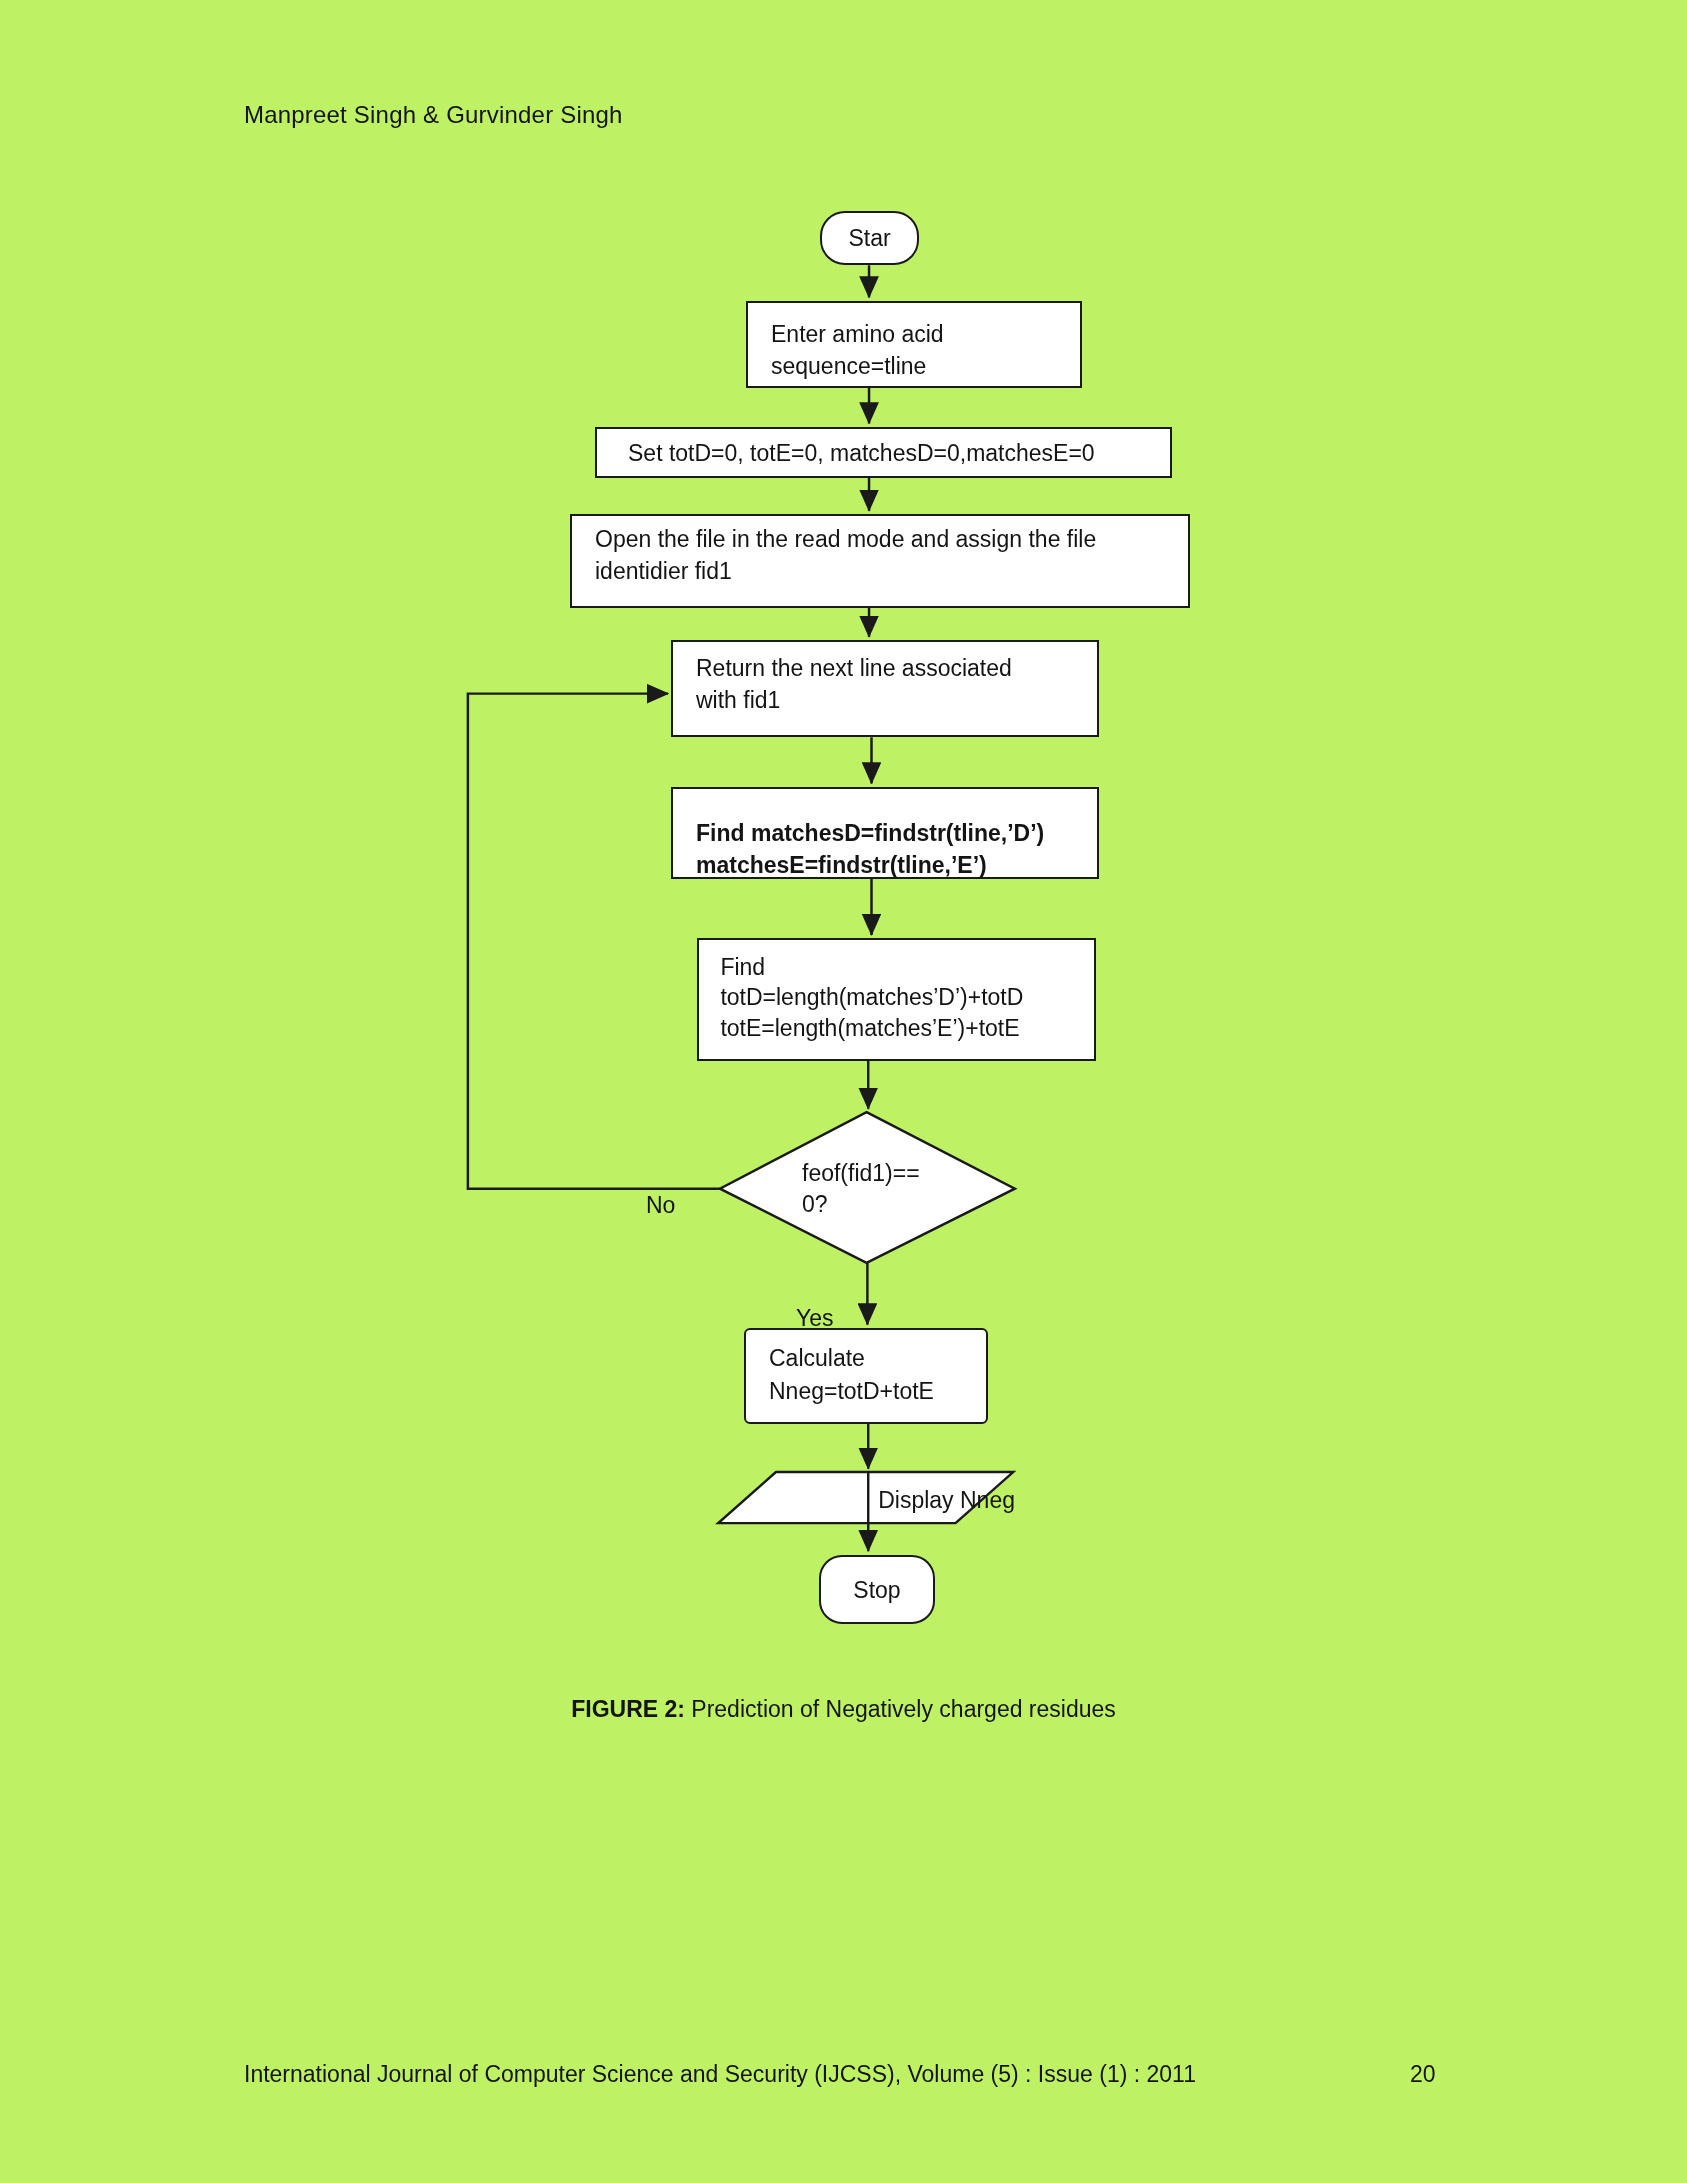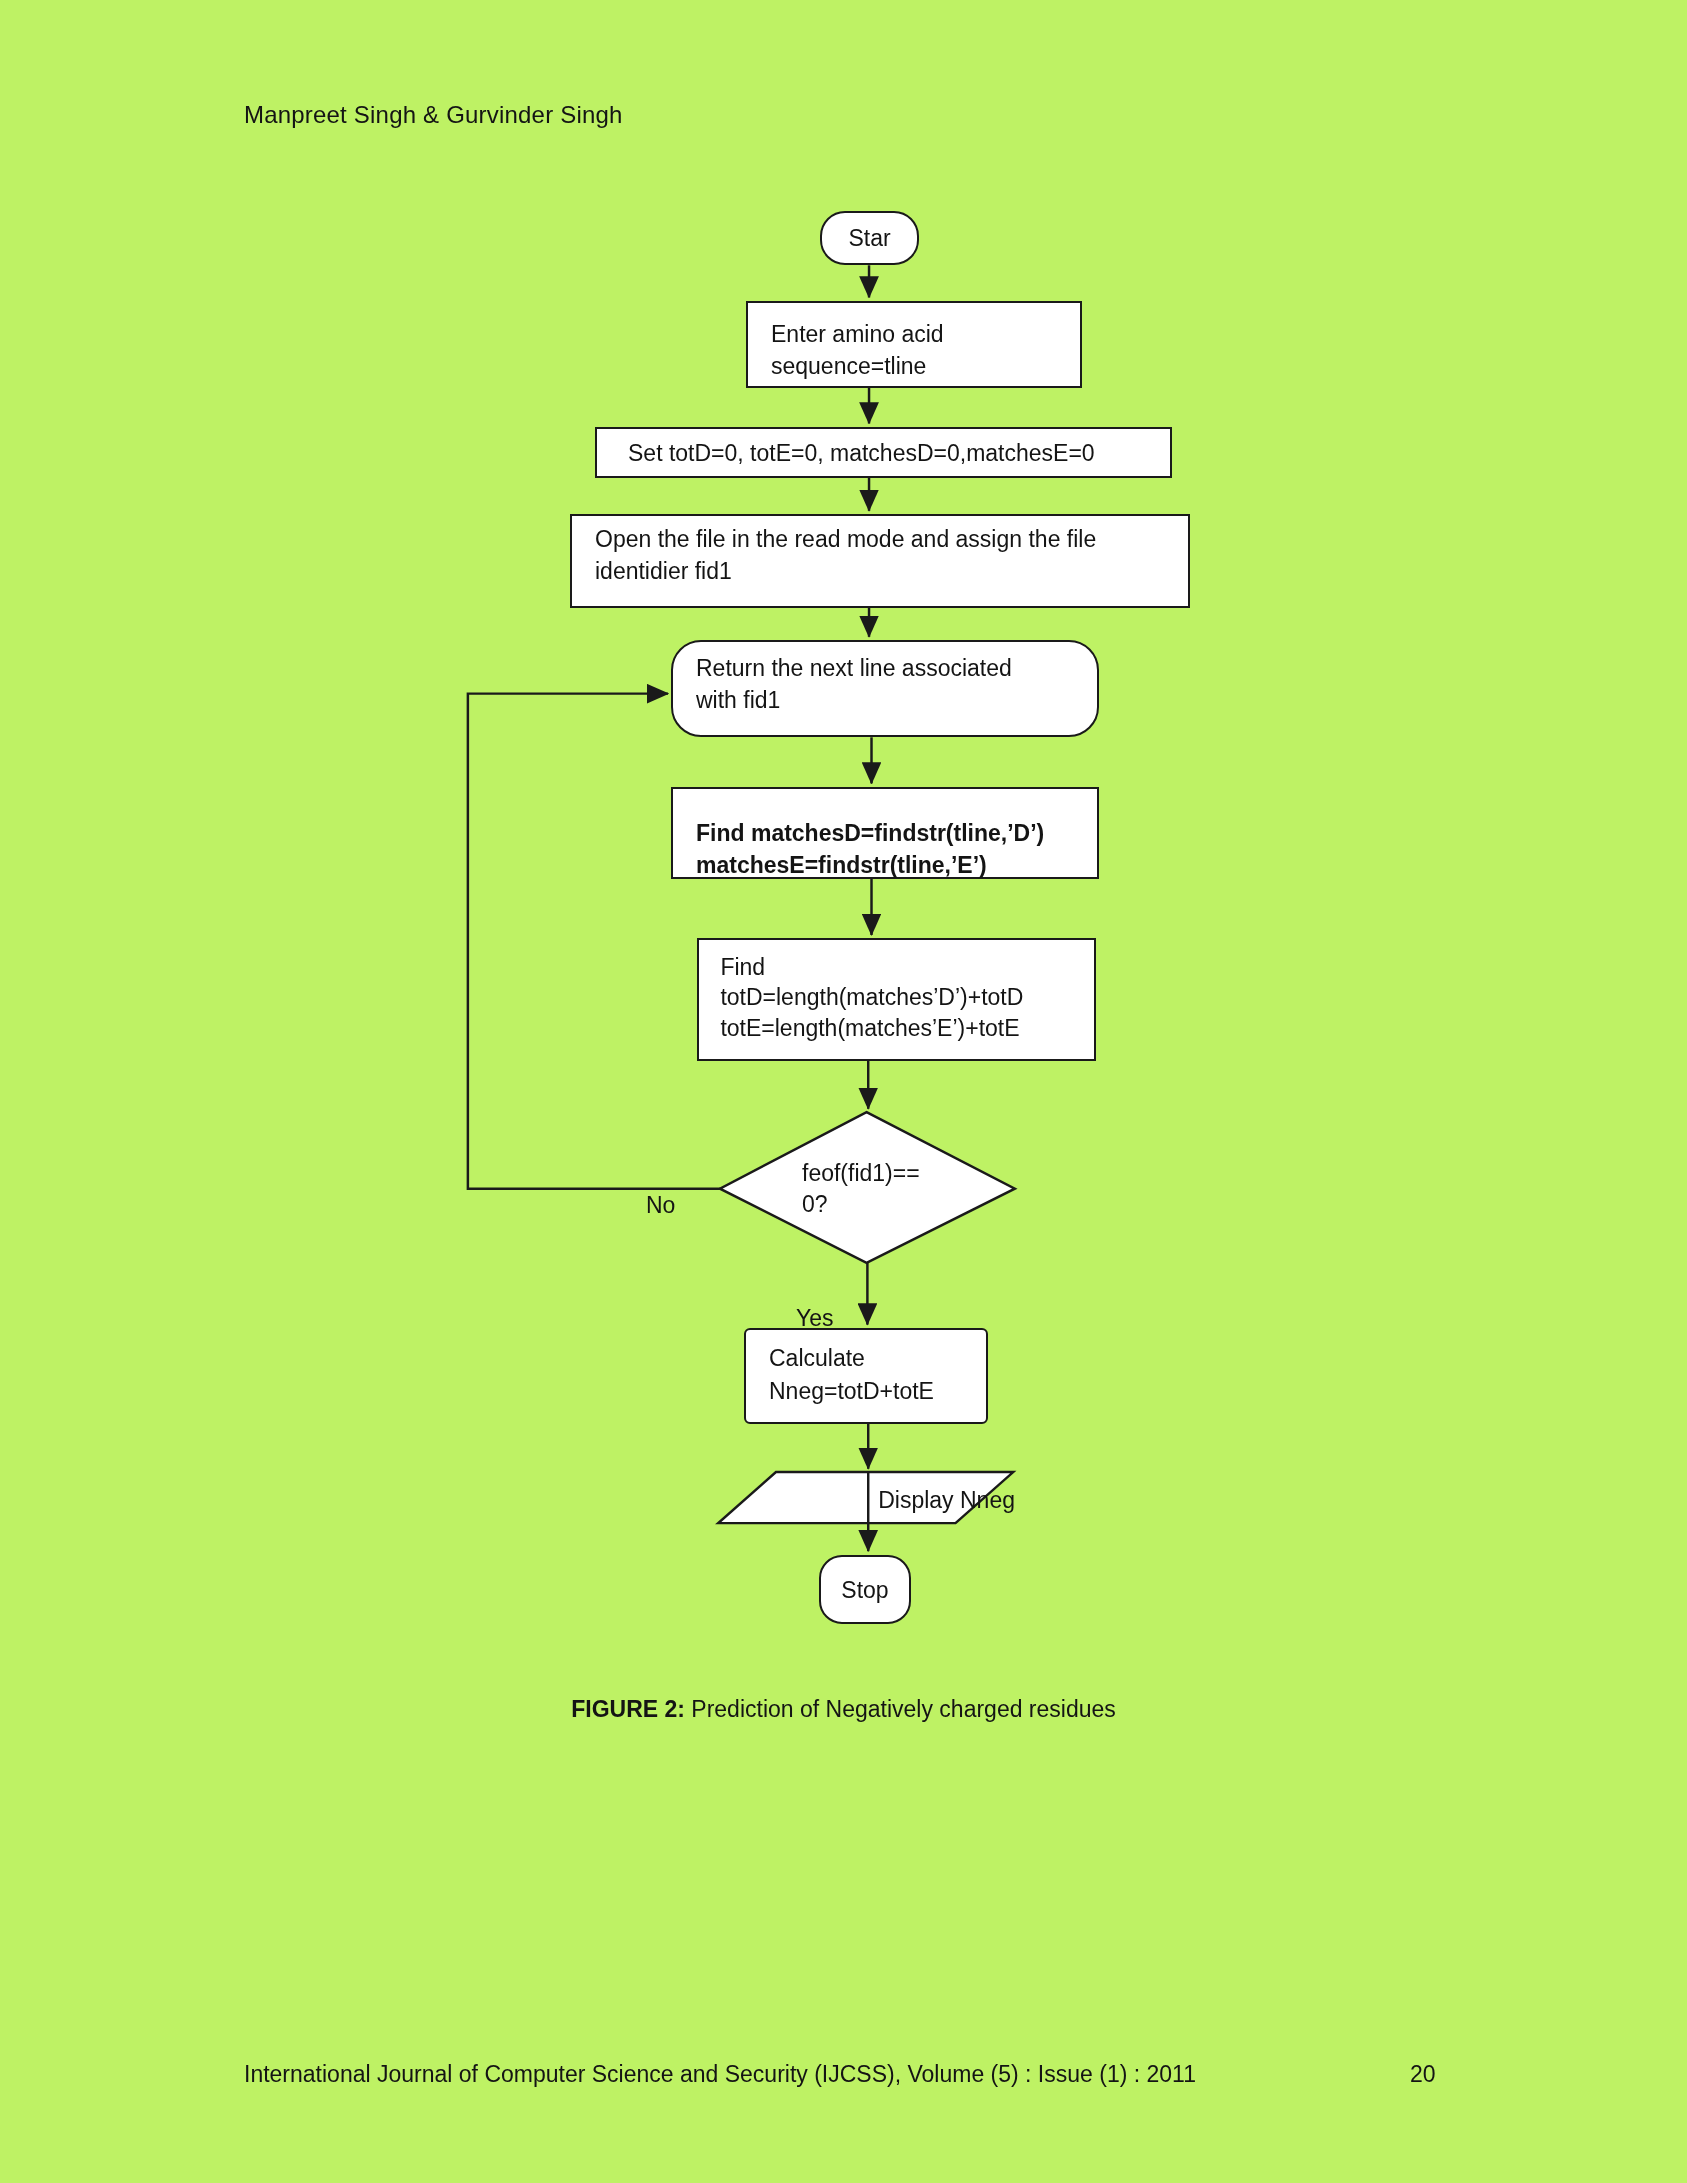--- a/index.html
+++ b/index.html
@@ -88,21 +88,21 @@
 
   <div class="node" style="left:595px; top:427px; width:577px; height:51px; display:flex; align-items:center; padding-left:31px;">
     <span class="box-line">Set totD=0, totE=0, matchesD=0,matchesE=0</span>
   </div>
 
   <div class="node" style="left:570px; top:514px; width:620px; height:94px; padding:6.6px 0 0 23px;">
     <span class="box-line">Open the file in the read mode and assign the file</span>
     <span class="box-line">identidier fid1</span>
   </div>
 
-  <div class="node" style="left:671px; top:640px; width:428px; height:97px; padding:10px 0 0 23px;border-radius:30px;">
+  <div class="node" style="left:671px; top:640px; width:428px; height:97px; padding:10px 0 0 23px;">
     <span class="box-line">Return the next line associated</span>
     <span class="box-line">with fid1</span>
   </div>
 
   <div class="node" style="left:671px; top:787px; width:428px; height:92px; padding:28px 0 0 23px;font-weight:bold;">
     <span class="box-line">Find matchesD=findstr(tline,’D’)</span>
     <span class="box-line">matchesE=findstr(tline,’E’)</span>
   </div>
 
   <div class="node" style="left:697px; top:938px; width:399px; height:123px; padding:11.5px 0 0 21.4px; line-height:30.5px;">
@@ -119,21 +119,21 @@
   <div class="free-text" style="left:646px; top:1190px;">No</div>
   <div class="free-text" style="left:796px; top:1303px;">Yes</div>
 
   <div class="node" style="left:744px; top:1328px; width:244px; height:96px; padding:11.5px 0 0 23px; line-height:33px;border-radius:6px;">
     <span class="box-line">Calculate</span>
     <span class="box-line">Nneg=totD+totE</span>
   </div>
 
   <div class="free-text" style="left:718px; top:1485px; width:297px; text-align:right;">Display Nneg</div>
 
-  <div class="node terminal" style="left:819px; top:1555px; width:92px; height:69px; border-radius:23px;">
+  <div class="node terminal" style="left:819px; top:1555px; width:116px; height:69px; border-radius:23px;">
     <span>Stop</span>
   </div>
 
   <div class="caption">
     <b>FIGURE 2:</b><span> Prediction of Negatively charged residues</span>
   </div>
 
   <div class="footer-journal">International Journal of Computer Science and Security (IJCSS), Volume (5) : Issue (1) : 2011</div>
   <div class="footer-page">20</div>
 

